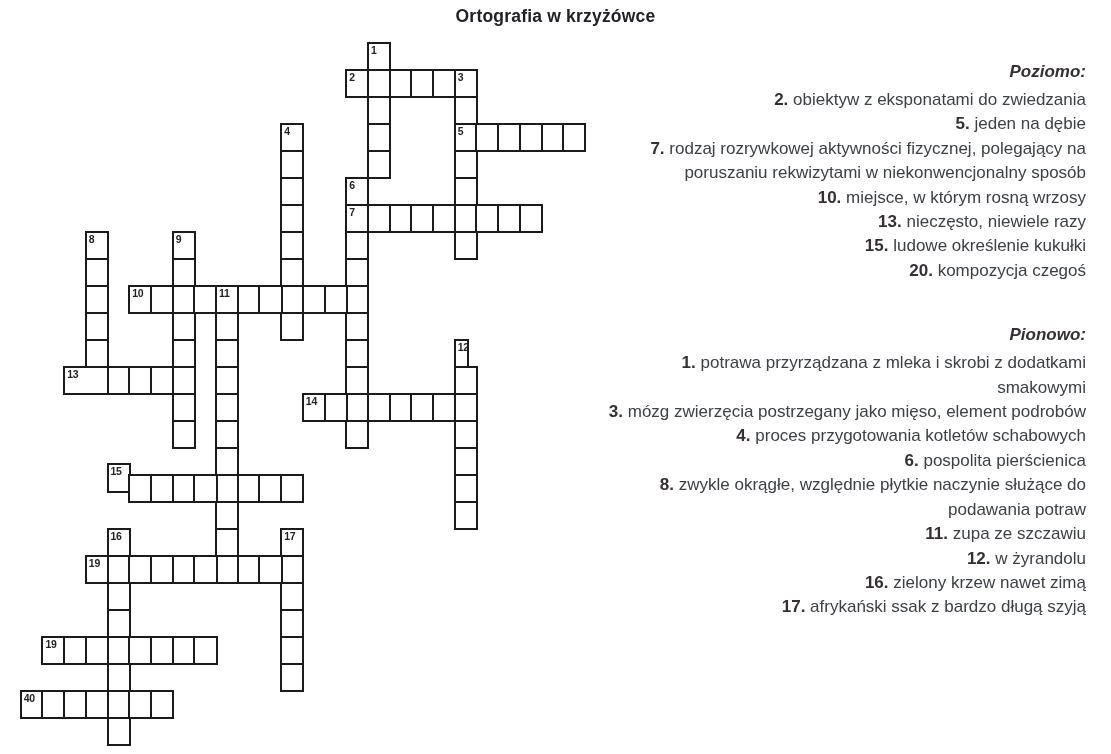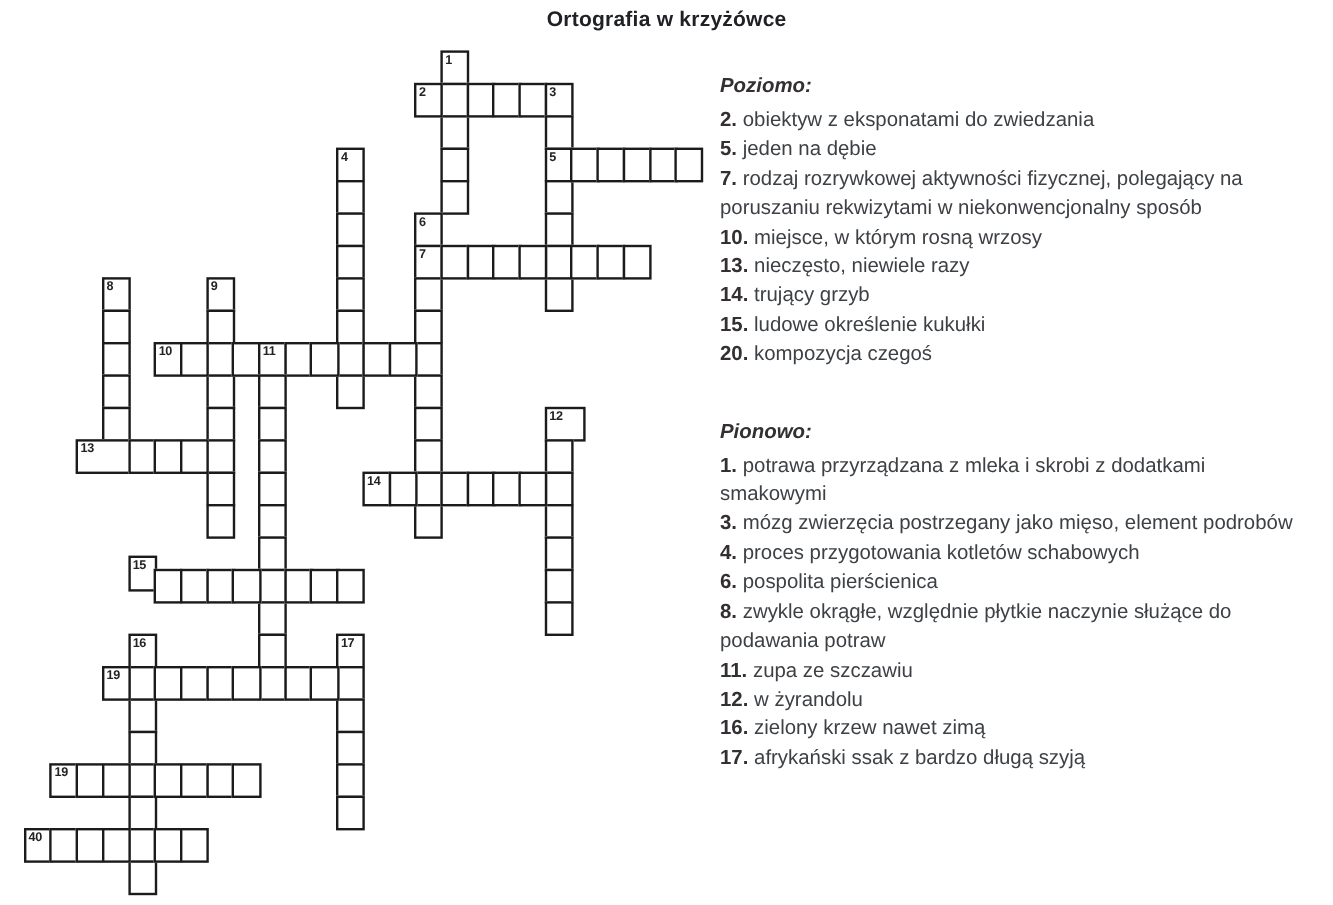--- a/index.html
+++ b/index.html
@@ -44,24 +44,24 @@
     top:1px;
     left:2px;
     font-size:10.5px;
     font-weight:700;
     line-height:1;
     color:#222326;
     letter-spacing:-0.3px;
   }
   .clues{
     position:absolute;
-    left:600px;
+    left:575px;
     top:60px;
     width:511px;
-    text-align:left;
+    text-align:right;
     color:var(--text);
   }
   .clues-heading{
     font-size:17px;
     line-height:24px;
     font-weight:700;
     font-style:italic;
     color:#332f33;
     margin-bottom:4px;
   }
@@ -177,21 +177,21 @@
       <div class="cell" style="left: 215.05px; top: 311.75px; width: 24.2px; height: 29.5px;"></div>
       <div class="cell" style="left: 215.05px; top: 338.75px; width: 24.2px; height: 29.5px;"></div>
       <div class="cell" style="left: 215.05px; top: 365.75px; width: 24.2px; height: 29.5px;"></div>
       <div class="cell" style="left: 215.05px; top: 392.75px; width: 24.2px; height: 29.5px;"></div>
       <div class="cell" style="left: 215.05px; top: 419.75px; width: 24.2px; height: 29.5px;"></div>
       <div class="cell" style="left: 215.05px; top: 446.75px; width: 24.2px; height: 29.5px;"></div>
       <div class="cell" style="left: 215.05px; top: 473.75px; width: 24.2px; height: 29.5px;"></div>
       <div class="cell" style="left: 215.05px; top: 500.75px; width: 24.2px; height: 29.5px;"></div>
       <div class="cell" style="left: 215.05px; top: 527.75px; width: 24.2px; height: 29.5px;"></div>
       <div class="cell" style="left: 215.05px; top: 554.75px; width: 24.2px; height: 29.5px;"></div>
-      <div class="cell" style="left: 453.75px; top: 338.75px; width: 34px; height: 29.5px;">
+      <div class="cell" style="left: 453.75px; top: 338.75px; width: 15px; height: 29.5px;">
         <span class="cell-num">12</span>
       </div>
       <div class="cell" style="left: 453.75px; top: 365.75px; width: 24.2px; height: 29.5px;"></div>
       <div class="cell" style="left: 453.75px; top: 392.75px; width: 24.2px; height: 29.5px;"></div>
       <div class="cell" style="left: 453.75px; top: 419.75px; width: 24.2px; height: 29.5px;"></div>
       <div class="cell" style="left: 453.75px; top: 446.75px; width: 24.2px; height: 29.5px;"></div>
       <div class="cell" style="left: 453.75px; top: 473.75px; width: 24.2px; height: 29.5px;"></div>
       <div class="cell" style="left: 453.75px; top: 500.75px; width: 24.2px; height: 29.5px;"></div>
       <div class="cell" style="left: 63.15px; top: 365.75px; width: 48px; height: 29.5px;">
         <span class="cell-num">13</span>
@@ -264,21 +264,20 @@
     </div>
 
   <div class="clues">
     <div class="clues-heading">Poziomo:</div>
     <div id="across-list">
         <div class="clue"><b class="clue-num">2.</b> <span>obiektyw z eksponatami do zwiedzania</span></div>
         <div class="clue"><b class="clue-num">5.</b> <span>jeden na dębie</span></div>
         <div class="clue"><b class="clue-num">7.</b> <span>rodzaj rozrywkowej aktywności fizycznej, polegający na<br>poruszaniu rekwizytami w niekonwencjonalny sposób</span></div>
         <div class="clue"><b class="clue-num">10.</b> <span>miejsce, w którym rosną wrzosy</span></div>
         <div class="clue"><b class="clue-num">13.</b> <span>nieczęsto, niewiele razy</span></div>
-        <div class="clue"><b class="clue-num">14.</b> <span>trujący grzyb</span></div>
         <div class="clue"><b class="clue-num">15.</b> <span>ludowe określenie kukułki</span></div>
         <div class="clue"><b class="clue-num">20.</b> <span>kompozycja czegoś</span></div>
       </div>
     <div class="clues-heading down">Pionowo:</div>
     <div id="down-list">
         <div class="clue"><b class="clue-num">1.</b> <span>potrawa przyrządzana z mleka i skrobi z dodatkami<br>smakowymi</span></div>
         <div class="clue"><b class="clue-num">3.</b> <span>mózg zwierzęcia postrzegany jako mięso, element podrobów</span></div>
         <div class="clue"><b class="clue-num">4.</b> <span>proces przygotowania kotletów schabowych</span></div>
         <div class="clue"><b class="clue-num">6.</b> <span>pospolita pierścienica</span></div>
         <div class="clue"><b class="clue-num">8.</b> <span>zwykle okrągłe, względnie płytkie naczynie służące do<br>podawania potraw</span></div>

